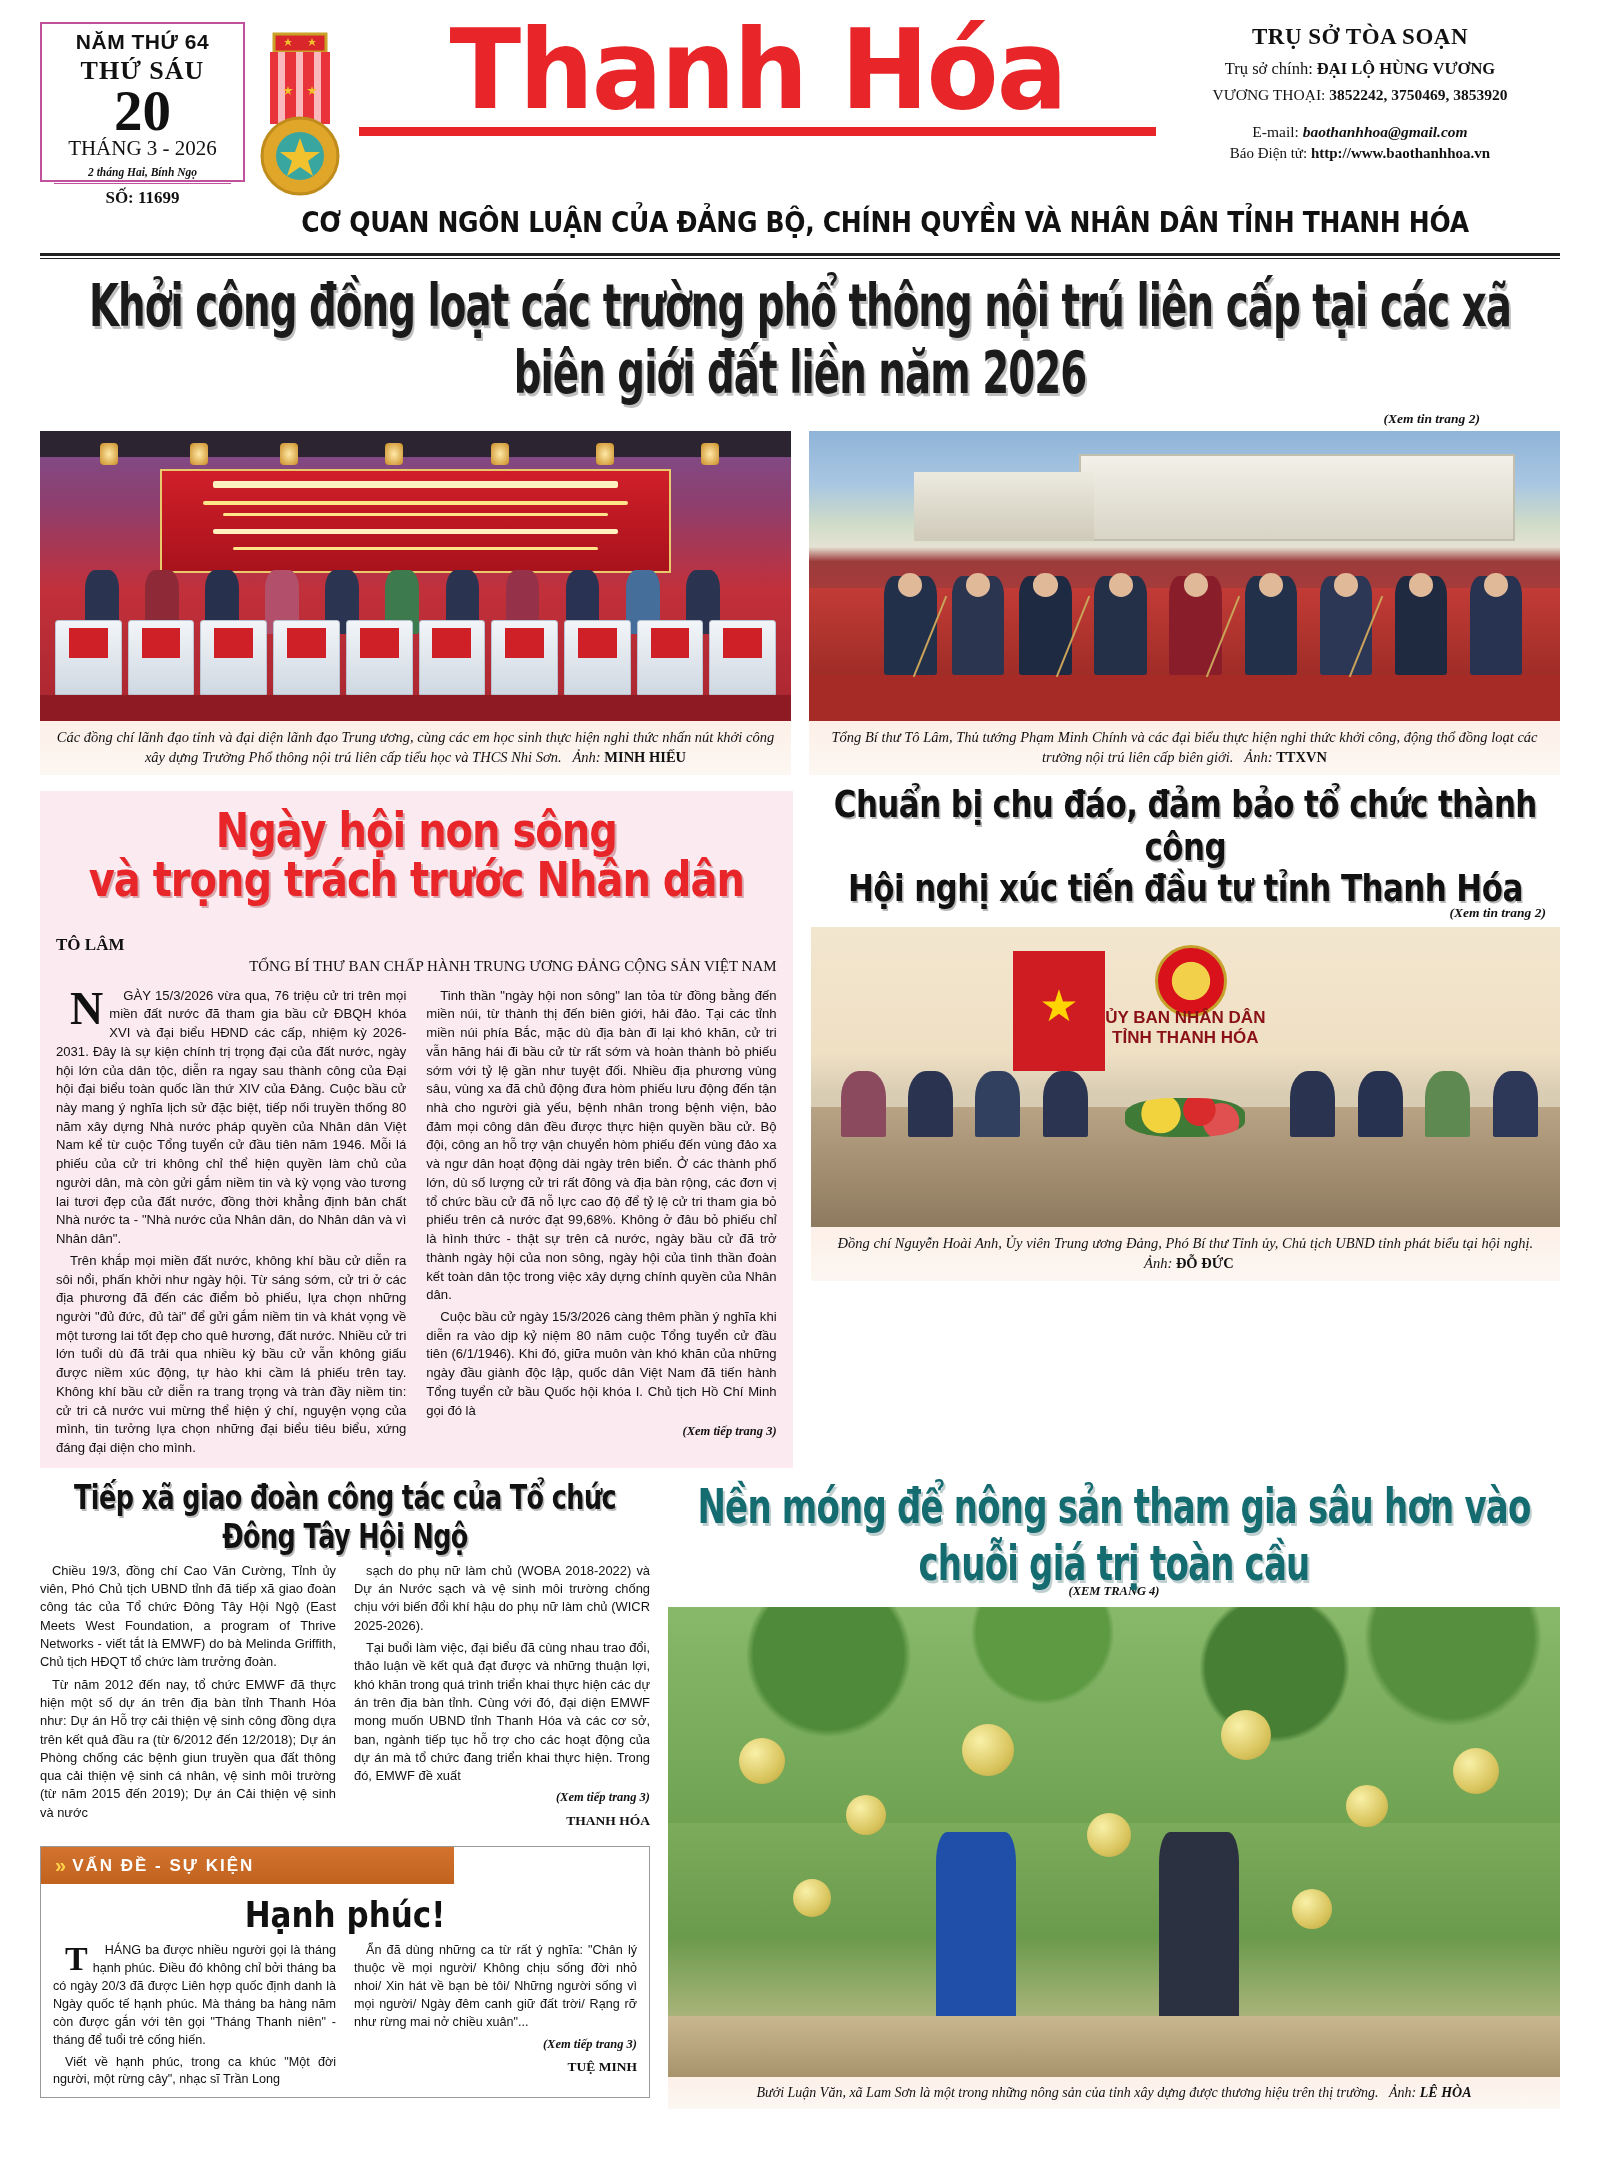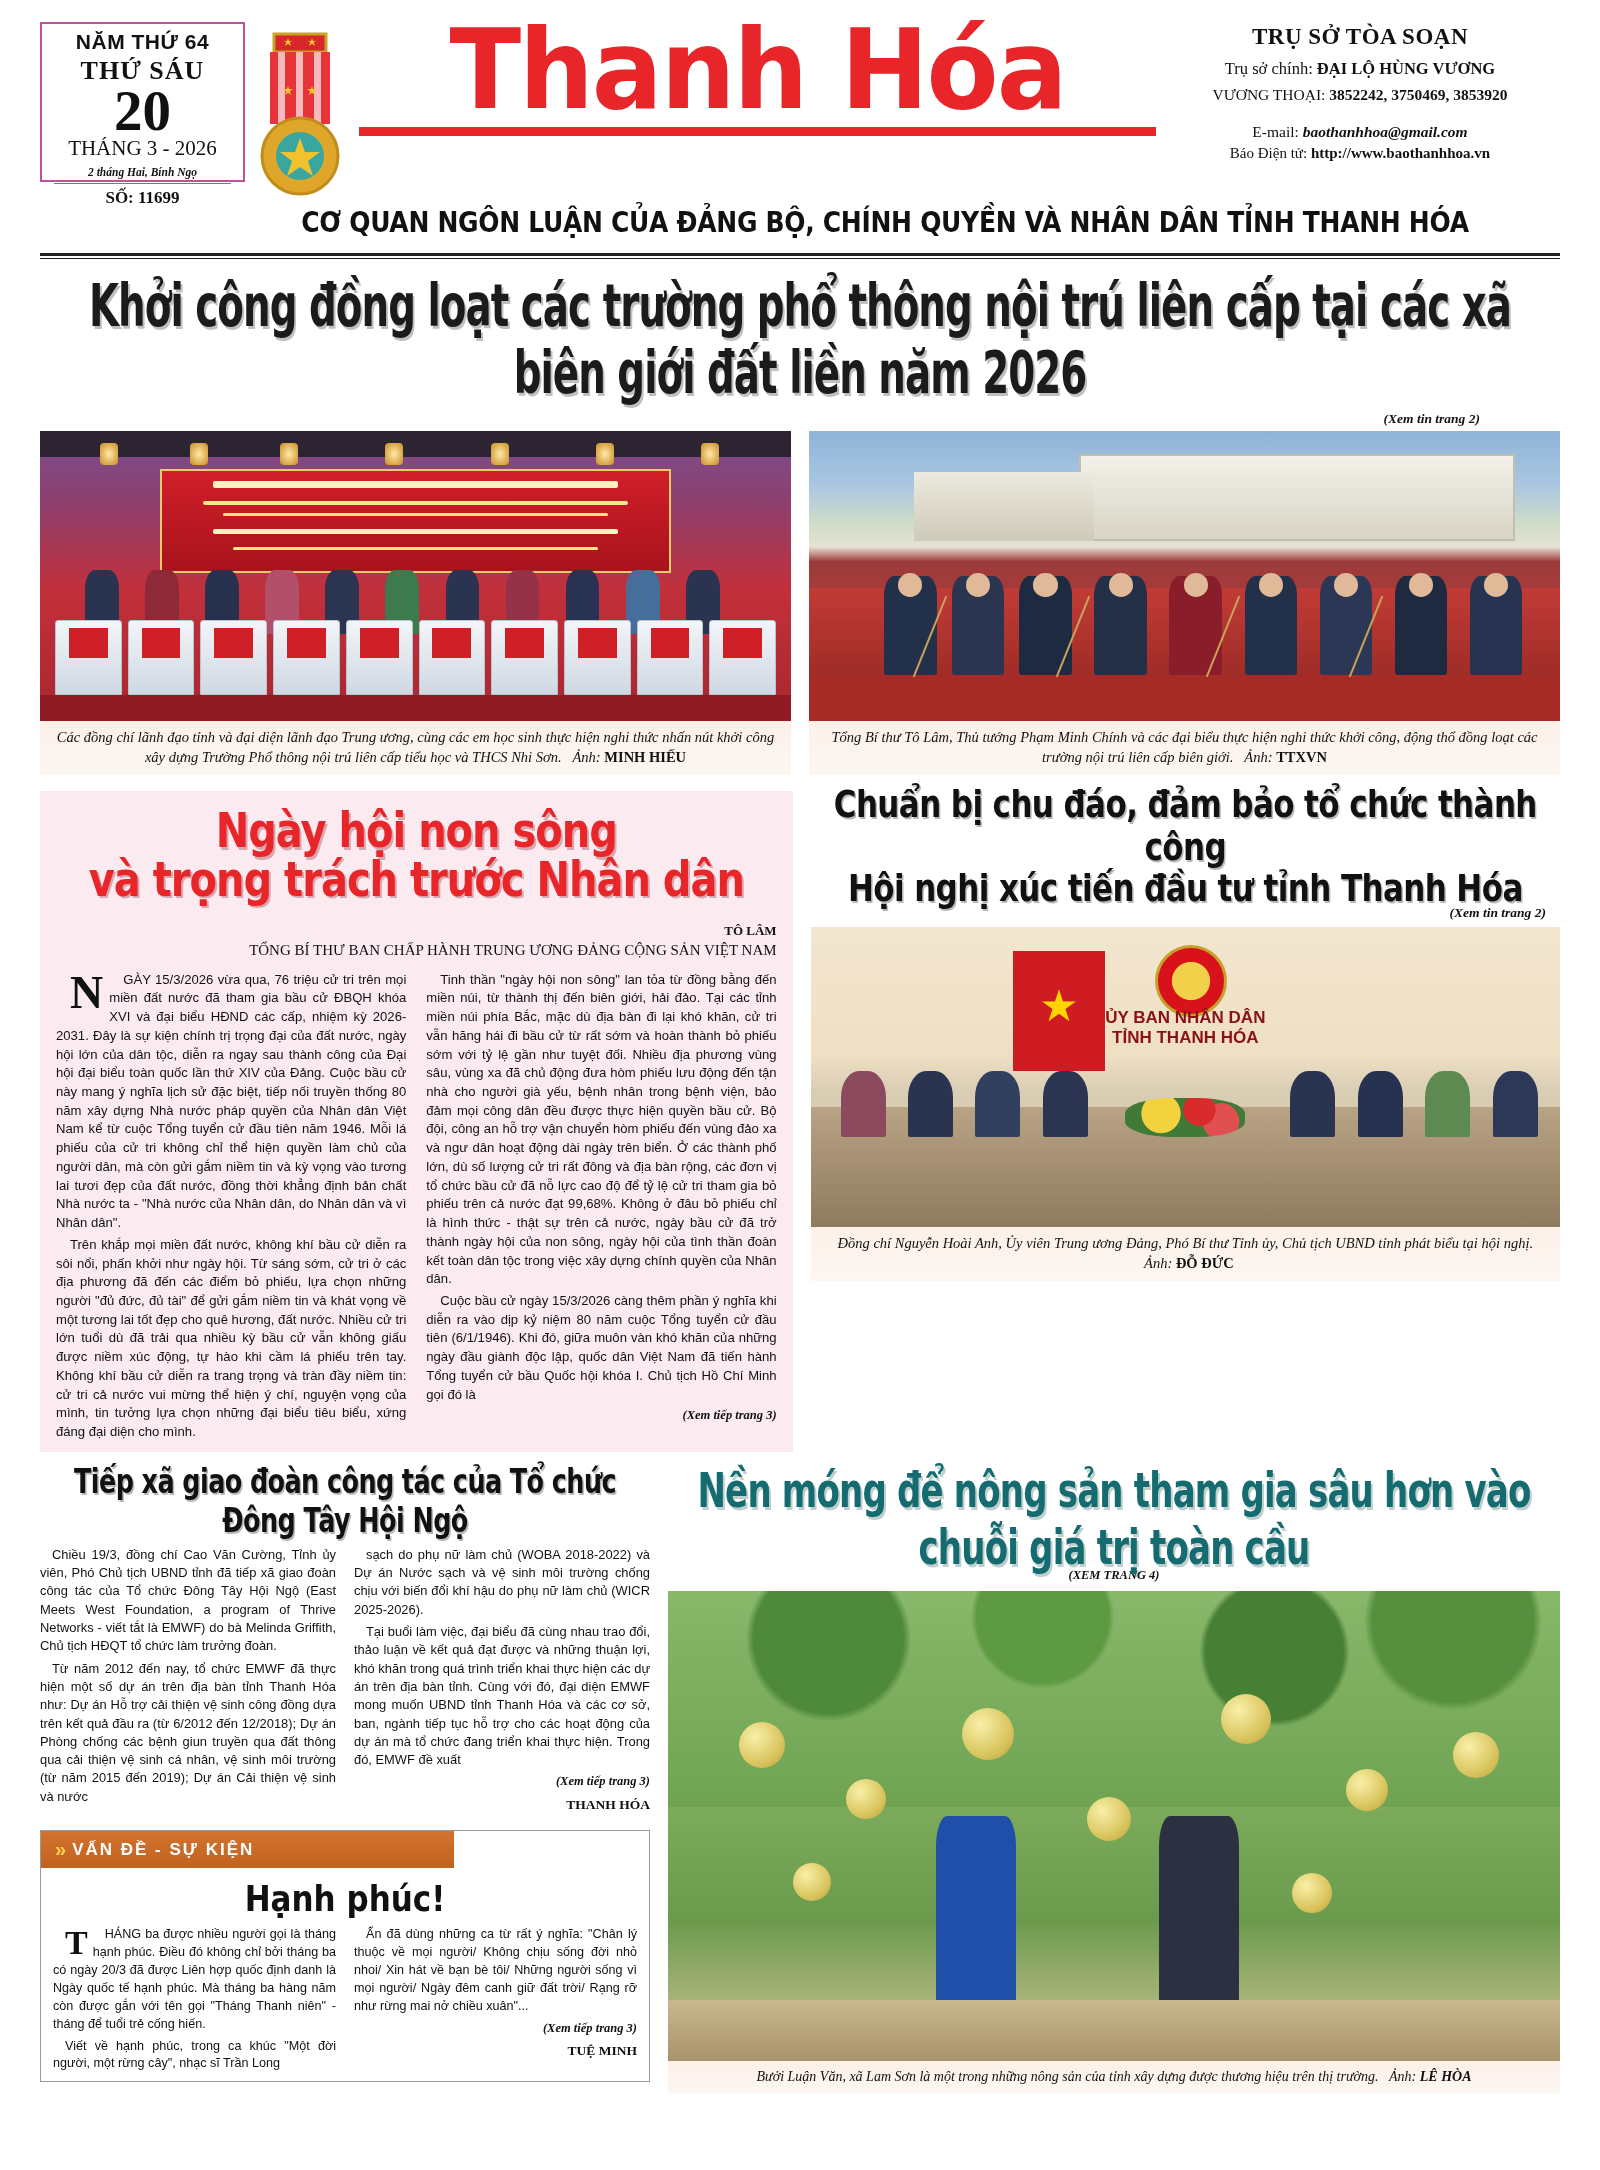--- a/index.html
+++ b/index.html
@@ -113,21 +113,21 @@
 
   
   .midrow { display: flex; gap: 18px; margin-top: 16px; }
   .pinkbox { flex: 1; background: #fceaf1; padding: 14px 16px 10px 16px; }
   .pink-h {
     text-align: center; color: #e8262a; font-weight: 800;
     font-family: "DejaVu Sans", sans-serif; font-size: 40px; line-height: 1.02;
     letter-spacing: -1px; transform: scaleY(1.18); transform-origin: center;
     text-shadow: 2px 2px 0 rgba(120,0,0,.28); padding: 10px 0 16px 0;
   }
-  .byline { text-align:right; font-family:"Liberation Serif",serif; font-weight:700; font-size: 13px; margin-top: 10px;}
+  .byline { text-align:left; font-family:"Liberation Serif",serif; font-weight:700; font-size: 17px; margin-top: 22px;}
   .byline2 { text-align:right; font-family:"Liberation Serif",serif; font-size: 15px; margin-top: 3px; }
   .cols2 { column-count: 2; column-gap: 20px; margin-top: 12px; font-size: 13.1px; line-height: 1.43;
            text-align: justify; font-family:"Liberation Sans",sans-serif; }
   .cols2 p { margin-bottom: 3px; text-indent: 14px; }
   .dropcap::first-letter { float: left; font-size: 46px; line-height: .86; font-weight: 700;
         font-family:"Liberation Serif",serif; padding: 2px 6px 0 0; }
   .seealso { font-style: italic; font-weight:700; font-family:"Liberation Serif",serif; font-size:12.5px; text-align:right; }
 
   .rightcol { flex: 1.04; }
   .rc-h { text-align:center; font-weight: 800; font-family:"DejaVu Sans",sans-serif;

